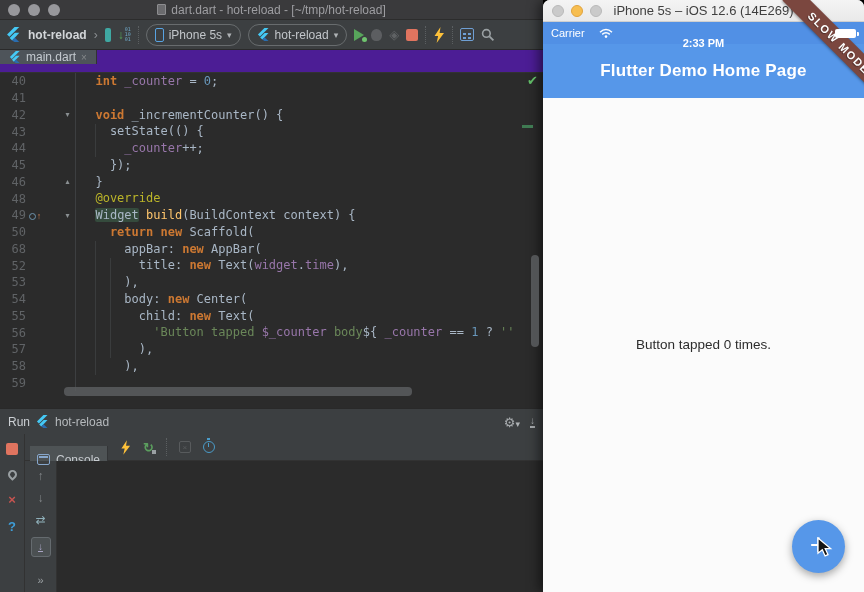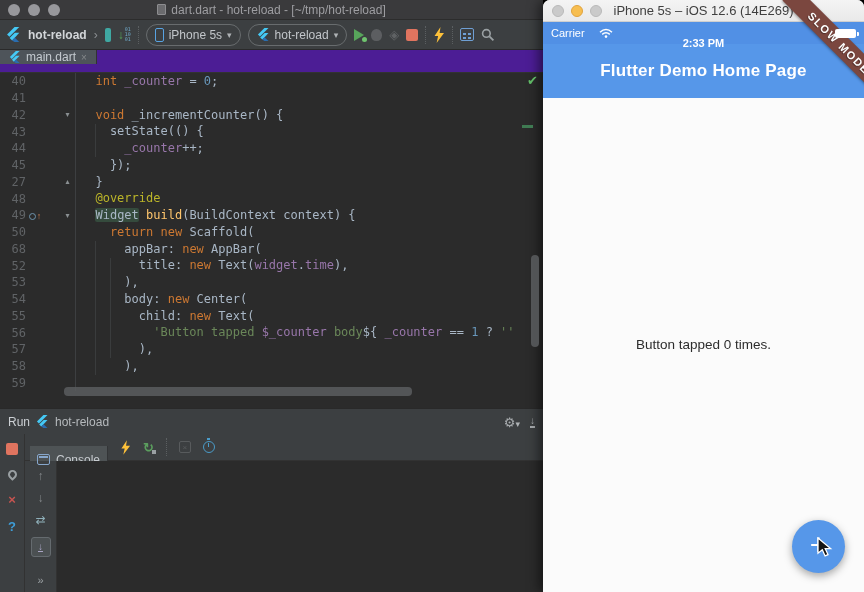--- a/index.html
+++ b/index.html
@@ -49,21 +49,21 @@
   .guides { position:absolute; width:1px; background:#3a3c3d; z-index:1; }
   .crow { display:flex; height:16.75px; align-items:center; position:relative; z-index:2; }
   .gut { width:76px; height:100%; flex:none; display:flex; align-items:center; border-right:1px solid #3d3f41; }
   .lnum { width:26px; text-align:right; color:#606366; font:12px "DejaVu Sans Mono",monospace; }
   .ovrslot { width:18px; text-align:center; }
   .ovr-ic { display:inline-flex; align-items:center; gap:1px; }
   .ovr-circle { width:7px; height:7px; border:1.5px solid #6d93ad; border-radius:50%; display:inline-block; }
   .ovr-arrow { color:#c27a52; font-size:9px; line-height:9px; }
   .foldslot { width:15px; margin-left:auto; text-align:center; color:#8a8f92; font-size:8px; }
   .codeln { flex:1; overflow:hidden; white-space:pre; padding-left:5px; font:12px/16.75px "DejaVu Sans Mono",monospace; color:#a9b7c6; }
-  .tk-d { color:#a9b7c6; } .tk-kw { color:#cc7832; font-weight:normal; } .tk-num { color:#6897bb; }
+  .tk-d { color:#a9b7c6; } .tk-kw { color:#cc7832; font-weight:bold; } .tk-num { color:#6897bb; }
   .tk-str { color:#6a8759; } .tk-fld { color:#9876aa; } .tk-fn { color:#ffc66d; }
   .tk-ann { color:#bbb529; } .tk-hlw { color:#a9b7c6; background:#354b3d; border-radius:2px; }
   .insp-check { position:absolute; top:0px; right:5px; color:#5fb865; font-size:13px; z-index:3; }
   .stripe-mark { position:absolute; right:10px; top:52px; width:11px; height:3px; background:#3f7a52; z-index:3; }
   .vscroll { position:absolute; right:4px; top:182px; width:8px; height:92px; background:#5a5d5f; border-radius:4px; opacity:.85; z-index:4; }
   .hscroll { position:absolute; left:64px; top:314px; width:348px; height:9px; background:#5a5d5f; border-radius:4px; opacity:.85; z-index:4; }
 
   
   .runpanel { height:184px; background:#3c3f41; border-top:1px solid #292929; display:flex; flex-direction:column; }
   .runhdr { height:25px; flex:none; display:flex; align-items:center; gap:6px; padding:0 8px; }
@@ -252,21 +252,21 @@
           <div class="crow">
             <div class="gut">
               <span class="lnum">45</span>
               <span class="ovrslot"></span>
               <span class="foldslot"></span>
             </div>
             <span class="codeln"><span class="tk-d">    });</span></span>
           </div>
           <div class="crow">
             <div class="gut">
-              <span class="lnum">27</span>
+              <span class="lnum">46</span>
               <span class="ovrslot"></span>
               <span class="foldslot">▴</span>
             </div>
             <span class="codeln"><span class="tk-d">  }</span></span>
           </div>
           <div class="crow">
             <div class="gut">
               <span class="lnum">48</span>
               <span class="ovrslot"></span>
               <span class="foldslot"></span>

